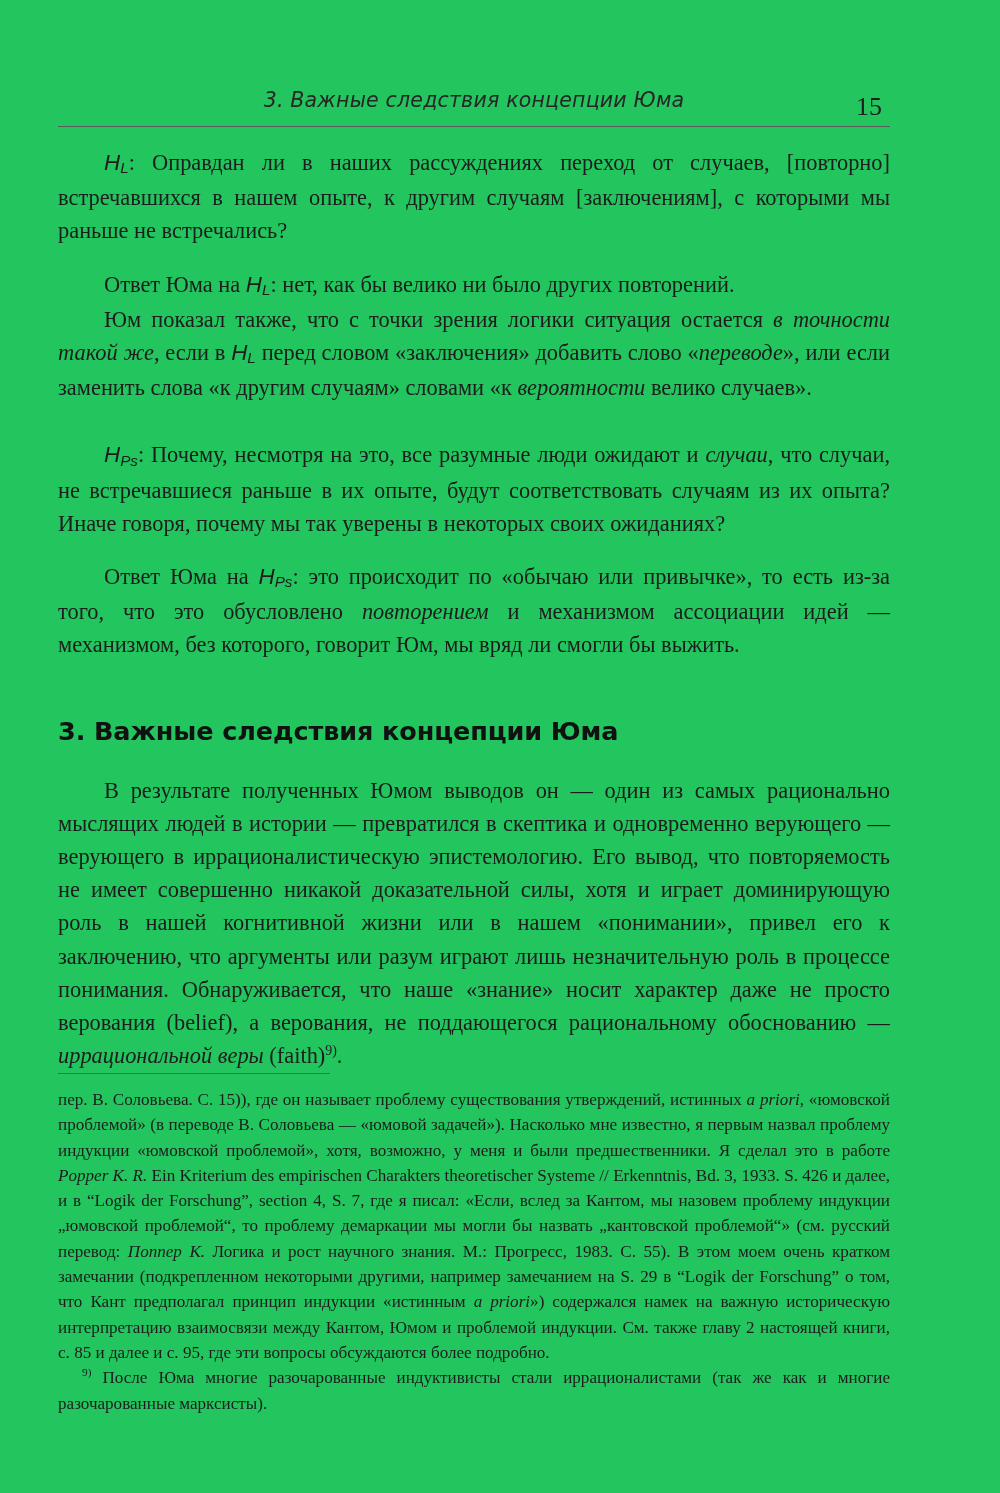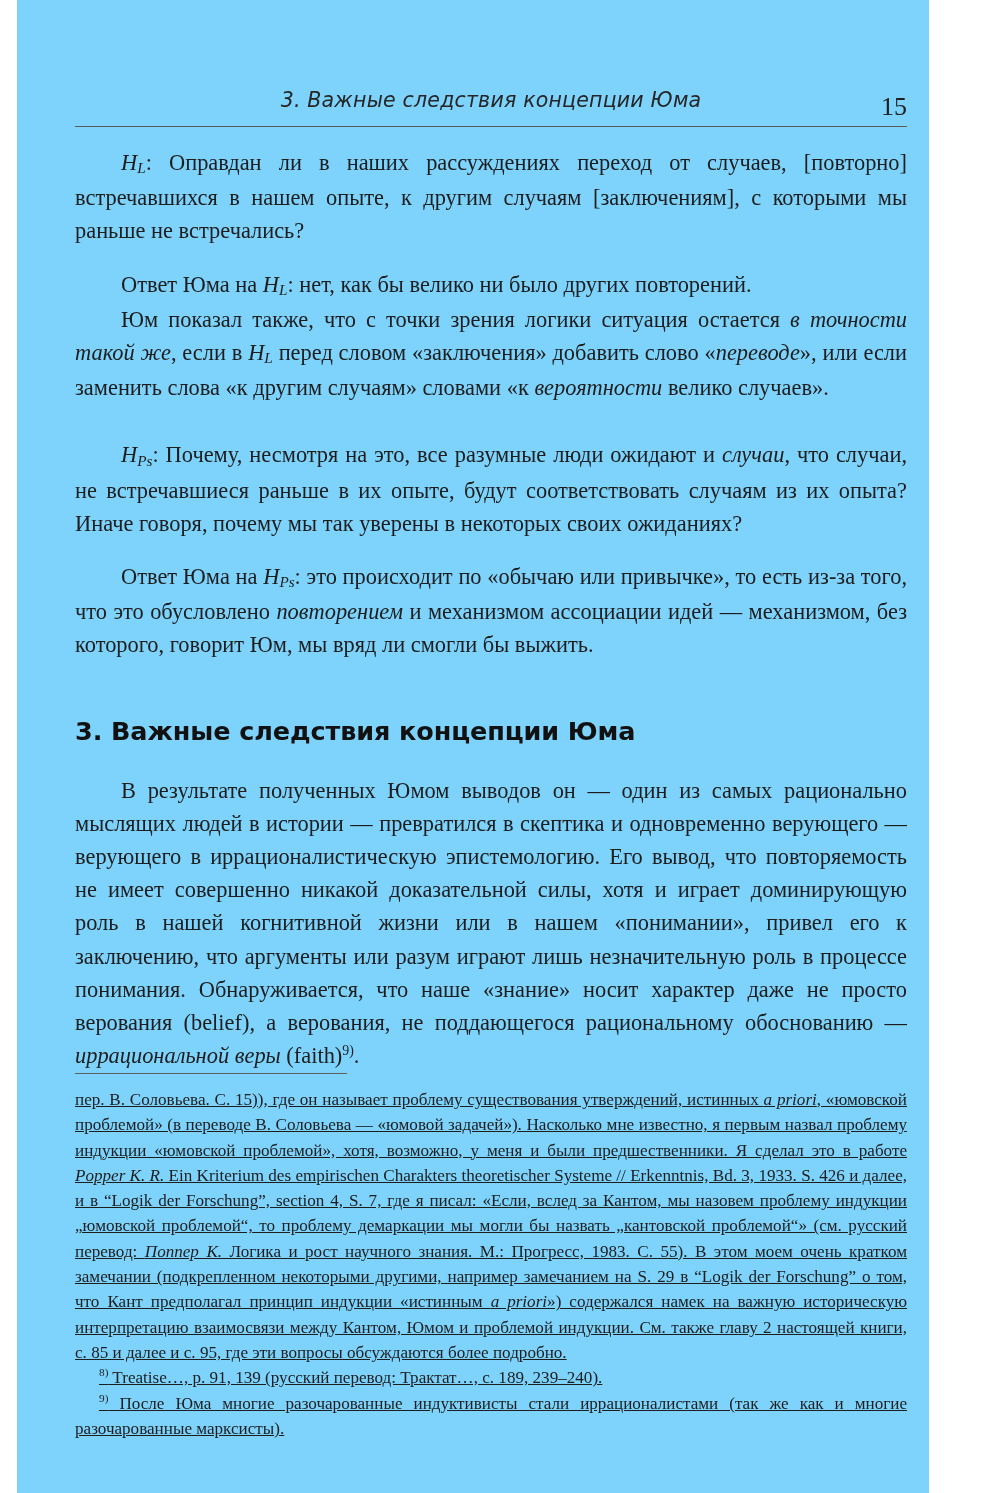--- a/index.html
+++ b/index.html
@@ -7,26 +7,25 @@
     margin: 0;
     padding: 0;
     background: #ffffff;
   }
   body {
     font-family: "Liberation Serif", serif;
     color: #1a1a1a;
   }
   .page {
     position: relative;
-    width: 912px;
+    width: 1000px;
     height: 1493px;
-    background: #7dd3fc;
+    background: #22c55e;
     overflow: hidden;
     box-sizing: border-box;
-    margin-left: 17px;
   }
 
   
   .header {
     position: absolute;
     left: 58px;
     top: 88px;
     width: 832px;
     height: 42px;
   }
@@ -40,21 +39,21 @@
   .running-head {
     font-family: "DejaVu Sans", sans-serif;
     font-style: italic;
     font-size: 20.5px;
     letter-spacing: 0.2px;
     color: #262626;
     white-space: nowrap;
   }
   .folio {
     position: absolute;
-    right: 0;
+    right: 8px;
     bottom: 0;
     font-family: "Liberation Serif", serif;
     font-size: 26px;
     color: #1f1f1f;
   }
   .header-rule {
     position: absolute;
     left: 0;
     top: 38px;
     width: 832px;
@@ -78,21 +77,21 @@
     hyphens: manual;
     color: #1d1d1d;
   }
   .gap-lg { height: 20px; }
   .gap-md { height: 14px; }
 
   i, .it { font-style: italic; }
 
   
   .mvar {
-    font-family: Liberation Serif, serif;
+    font-family: Liberation Sans, sans-serif;
     font-style: italic;
     white-space: nowrap;
   }
   .mvar sub {
     font-style: italic;
     font-size: 0.68em;
     vertical-align: baseline;
     position: relative;
     bottom: -0.22em;
     letter-spacing: 0;
@@ -129,21 +128,20 @@
     background: #5e5e5e;
     margin: 0 0 13px 0;
   }
   p.fn {
     margin: 0;
     font-size: 17.1px;
     line-height: 25.3px;
     text-align: justify;
     text-indent: 0;
     color: #1d1d1d;
-    text-decoration: underline;
   }
   p.fn.indent { text-indent: 24px; }
   p.fn sup {
     font-size: 0.66em;
     vertical-align: super;
     line-height: 0;
   }
 </style>
 </head>
 <body>
@@ -185,18 +183,17 @@
 
     <p class="para"><span>В результате полученных Юмом выводов он — один из самых рационально мыслящих людей в истории — превратился в скептика и одновременно верующего — верующего в иррационалистическую эпистемологию. Его вывод, что повторяемость не имеет совершенно никакой доказательной силы, хотя и играет доминирующую роль в нашей когнитивной жизни или в нашем «понимании», привел его к заключению, что аргументы или разум играют лишь незначительную роль в процессе понимания. Обнаруживается, что наше «знание» носит характер даже не просто верования (belief), а верования, не поддающегося рациональному обоснованию — </span><i>иррациональной веры</i><span> (faith)</span><sup class="fnref">9)</sup><span>.</span></p>
 
   </div>
 
   <div class="footnotes">
     <div class="fn-rule"></div>
 
     <p class="fn"><span>пер. В. Соловьева. С. 15)), где он называет проблему существования утверждений, истинных </span><i>a priori</i><span>, «юмовской проблемой» (в переводе В. Соловьева — «юмовой задачей»). Насколько мне известно, я первым назвал проблему индукции «юмовской проблемой», хотя, возможно, у меня и были предшественники. Я сделал это в работе </span><i>Popper K. R.</i><span> Ein Kriterium des empirischen Charakters theoretischer Systeme // Erkenntnis, Bd. 3, 1933. S. 426 и далее, и в “Logik der Forschung”, section 4, S. 7, где я писал: «Если, вслед за Кантом, мы назовем проблему индукции „юмовской проблемой“, то проблему демаркации мы могли бы назвать „кантовской проблемой“» (см. русский перевод: </span><i>Поппер К.</i><span> Логика и рост научного знания. М.: Прогресс, 1983. С. 55). В этом моем очень кратком замечании (подкрепленном некоторыми другими, например замечанием на S. 29 в “Logik der Forschung” о том, что Кант предполагал принцип индукции «истинным </span><i>a priori</i><span>») содержался намек на важную историческую интерпретацию взаимосвязи между Кантом, Юмом и проблемой индукции. См. также главу 2 настоящей книги, с. 85 и далее и с. 95, где эти вопросы обсуждаются более подробно.</span></p>
 
-    <p class="fn indent"><sup>8)</sup><span> Treatise…, p. 91, 139 (русский перевод: Трактат…, с. 189, 239–240).</span></p>
 
     <p class="fn indent"><sup>9)</sup><span> После Юма многие разочарованные индуктивисты стали иррационалистами (так же как и многие разочарованные марксисты).</span></p>
   </div>
 
 </div>
 
 </body></html>

